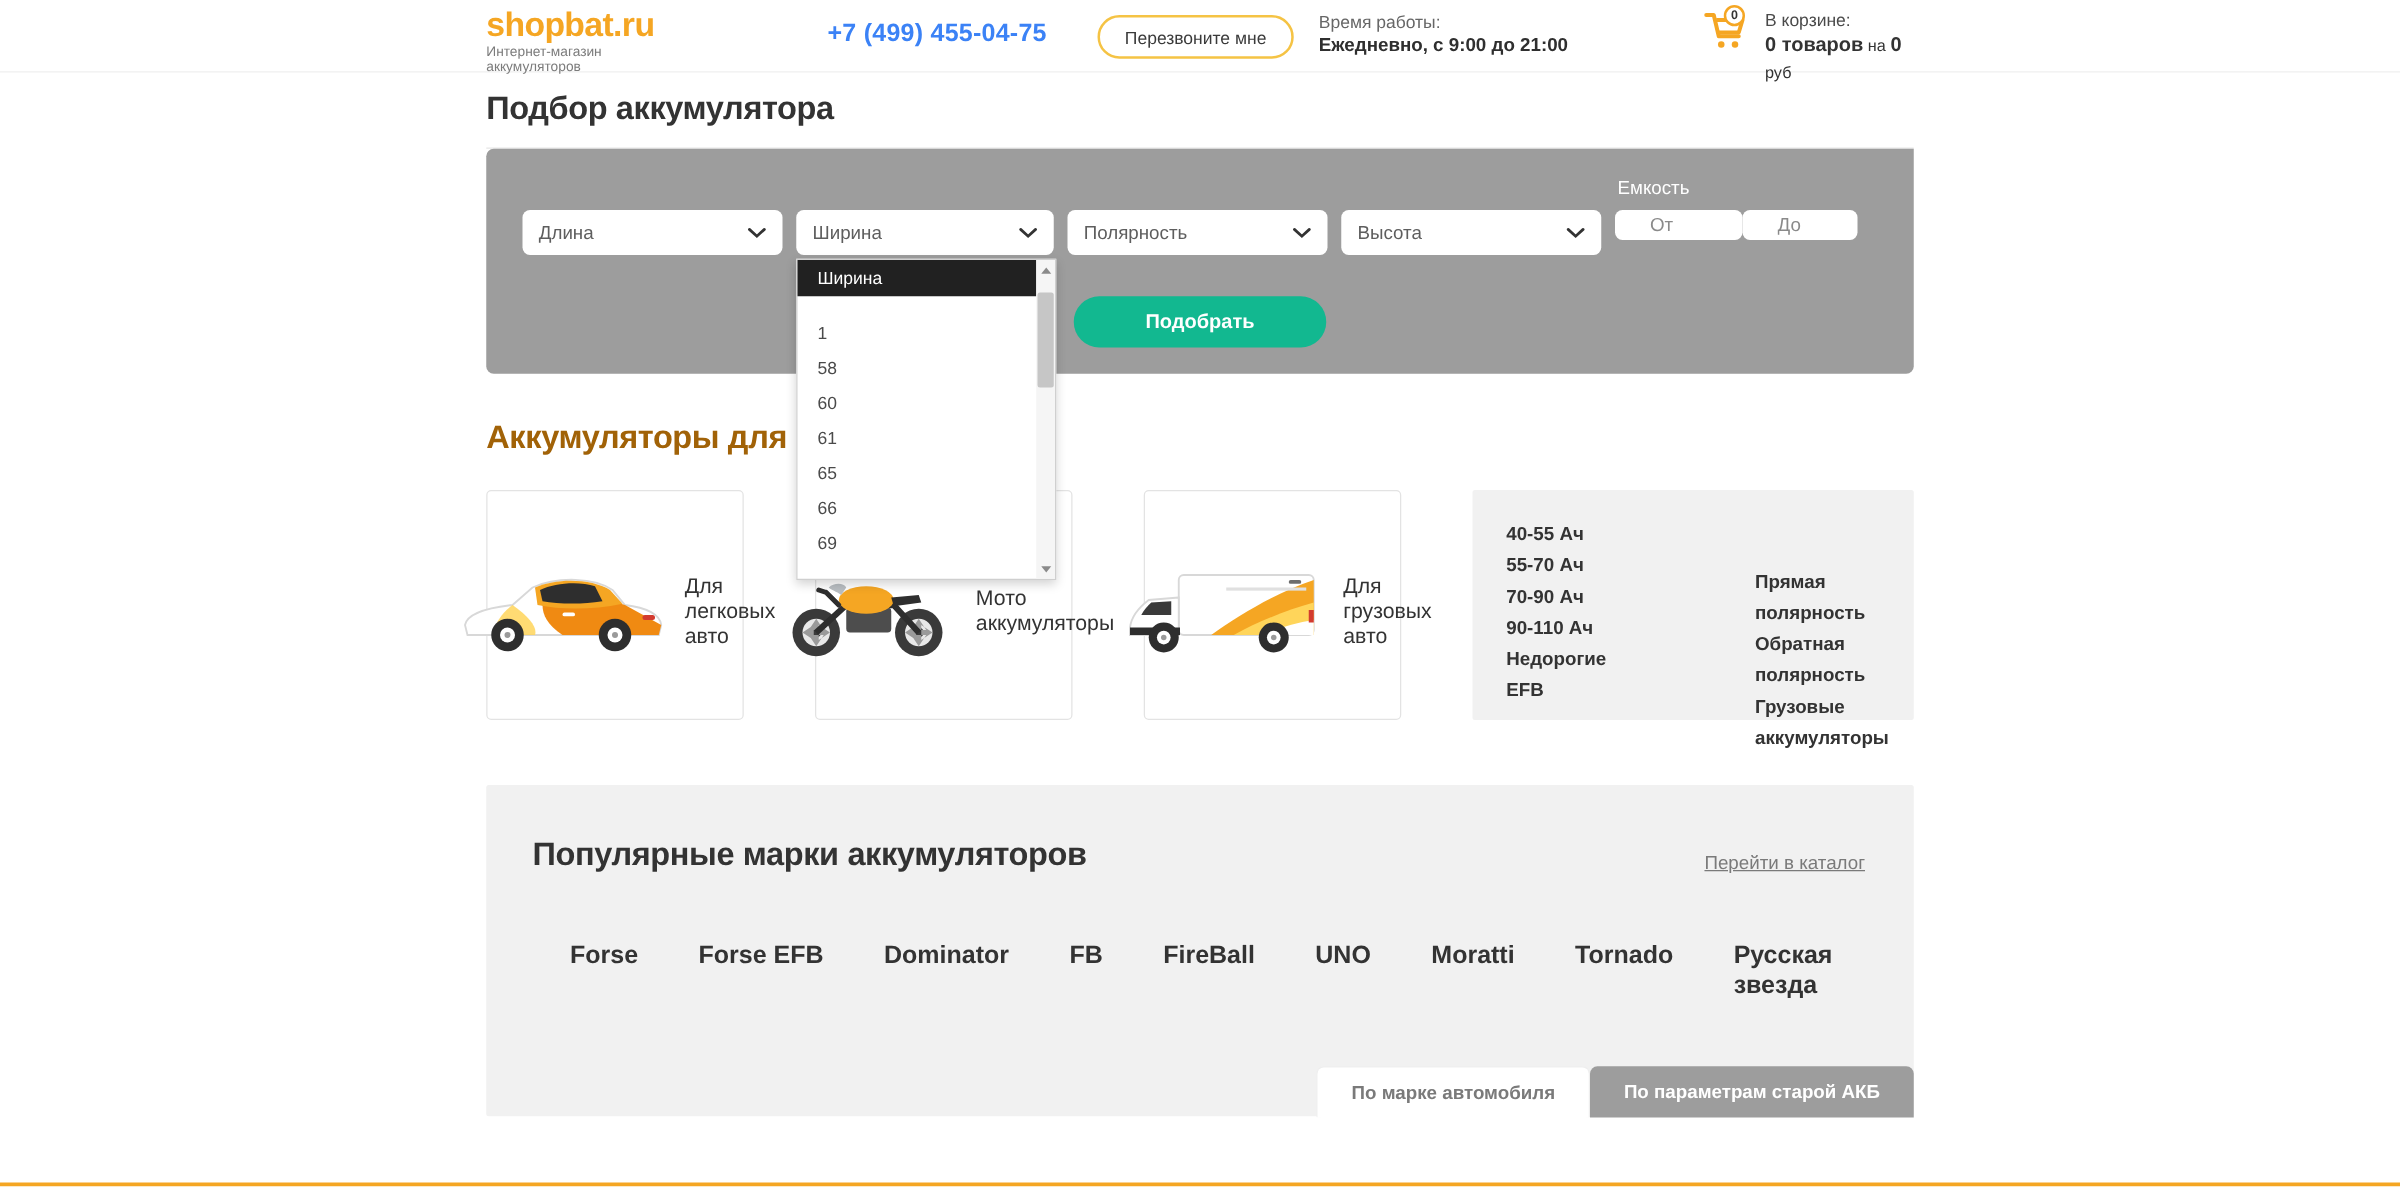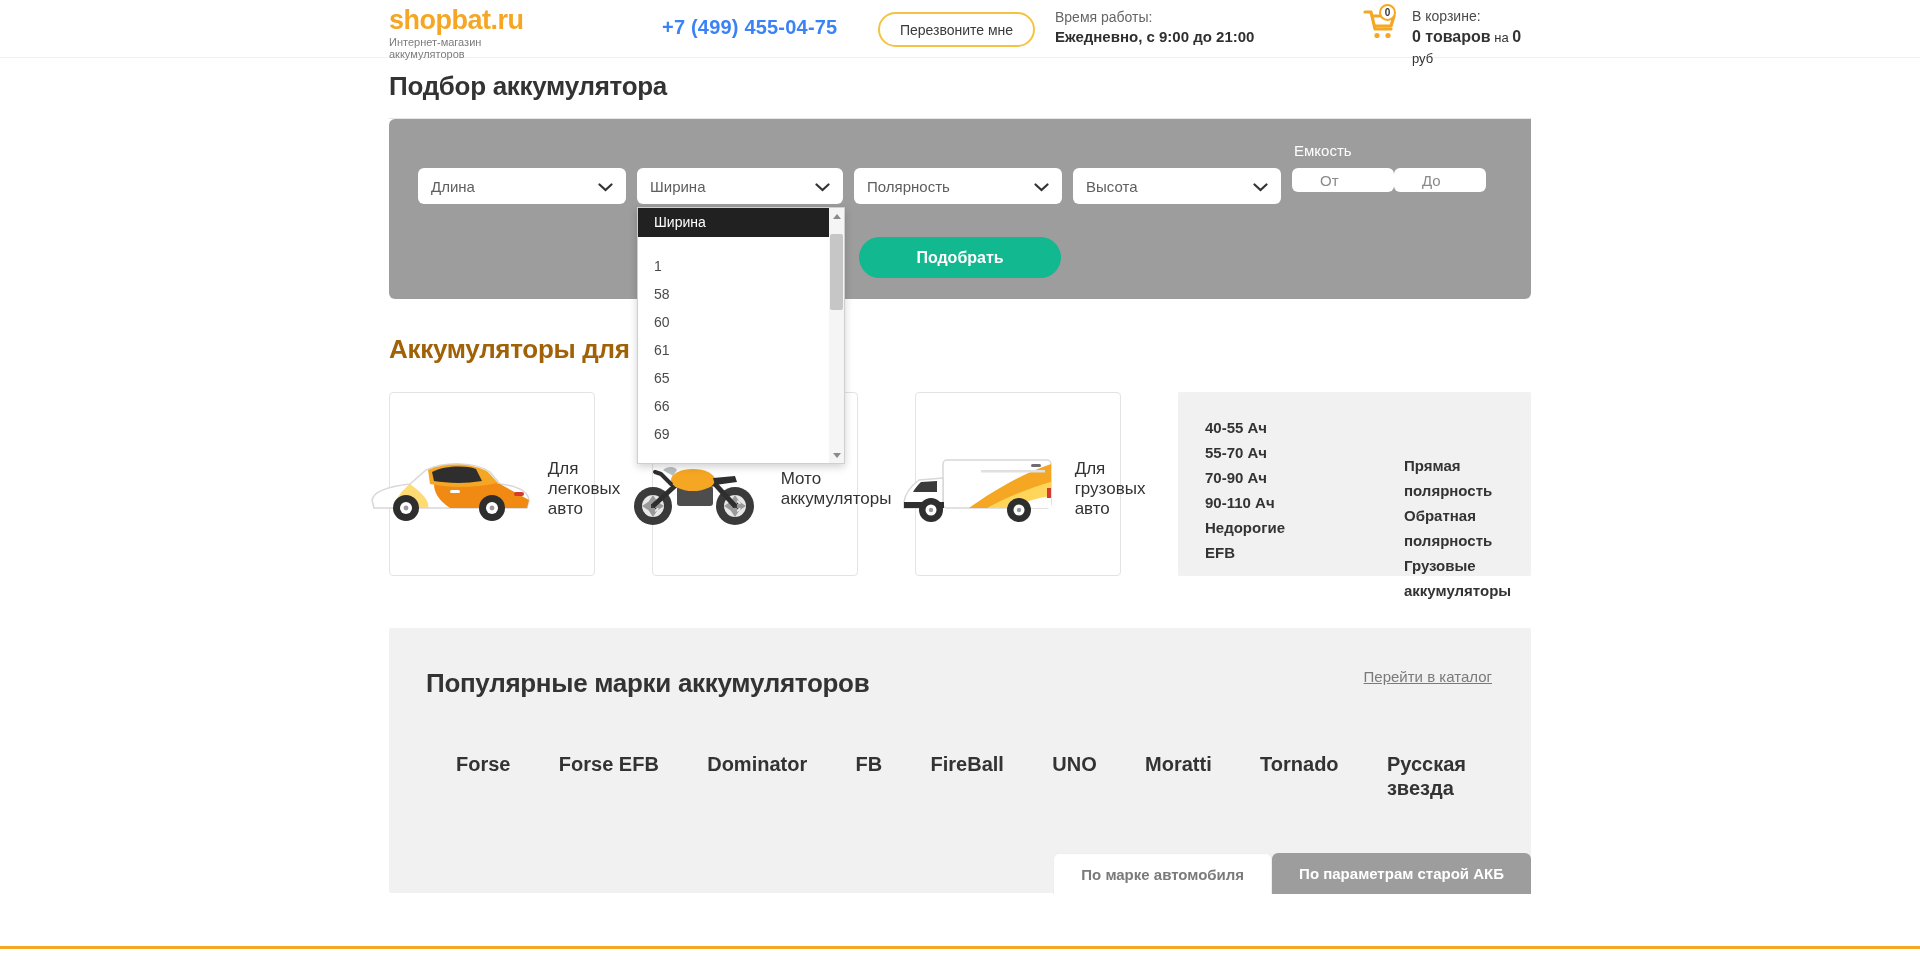--- a/index.html
+++ b/index.html
@@ -87,21 +87,21 @@
   .quick-links { width:353px; height:184px; background:#f1f1f1; border-radius:2px;
     display:flex; padding:23px 0 0 27px; gap:69px; }
   .ql-col { display:flex; flex-direction:column; }
   .ql-col a { font-size:15px; font-weight:bold; color:#333; text-decoration:none; line-height:25px;
     cursor:pointer; }
   .ql-col.c1 { width:130px; }
   .ql-col.c2 { width:122px;margin-top:38px; }
 
   
   .brands-panel { margin-top:52px; height:265px; background:#f1f1f1; border-radius:2px; }
-  .brands-head { display:flex; justify-content:space-between; align-items:flex-start; padding:40px 39px 0 37px; }
+  .brands-head { display:flex; justify-content:space-between; align-items:flex-end; padding:40px 39px 0 37px; }
   .brands-title { font-size:26px; font-weight:bold; color:#333; letter-spacing:-0.3px; }
   .catalog-link { font-size:15px; color:#7a7a7a; text-decoration:underline; cursor:pointer; }
   .brands-row { margin:53px 32px 0 67px; display:flex; justify-content:space-between; align-items:flex-start; }
   .brand { font-size:20px; font-weight:bold; color:#333; cursor:pointer; line-height:24px; }
   .brand.wrap { width:112px; }
 
   .footer-line { margin-top:53px; height:3px; background:#F5A623; width:1920px; }
 </style>
 </head>
 <body>

